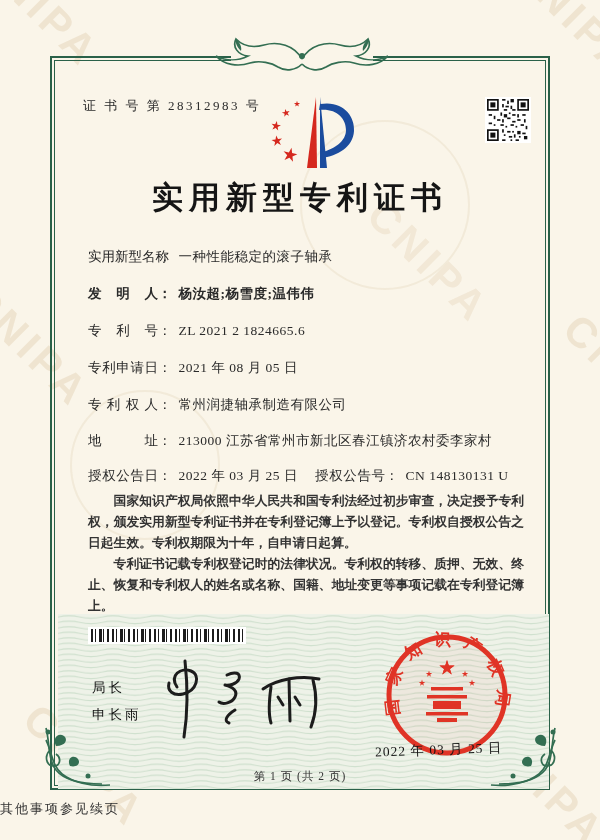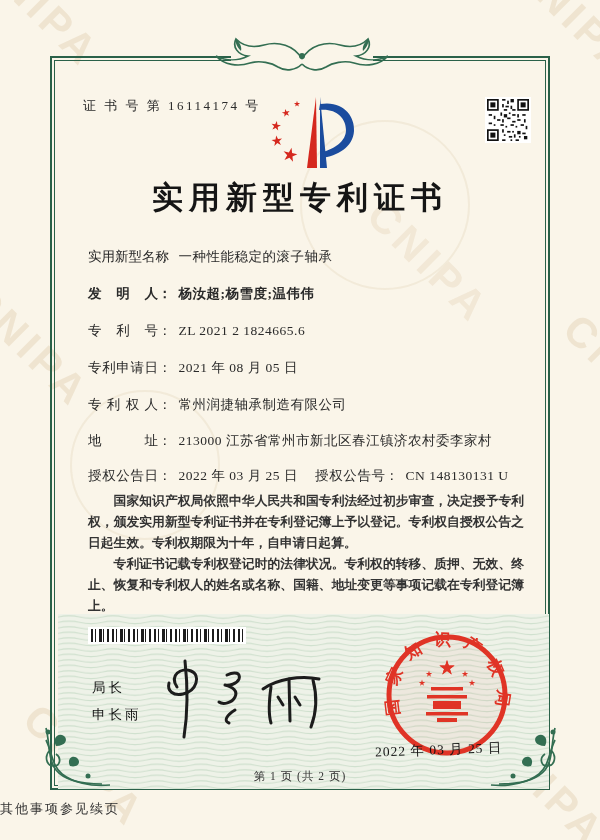--- a/index.html
+++ b/index.html
@@ -135,21 +135,21 @@
     <svg class="guilloche" width="491" height="175">
       <defs>
         <pattern id="waves" width="44" height="5.5" patternUnits="userSpaceOnUse">
           <path d="M0,3 Q11,0.5 22,3 T44,3" stroke="#ccdecb" stroke-width="1" fill="none"></path>
         </pattern>
       </defs>
       <rect width="491" height="175" fill="#eef2e8"></rect>
       <rect width="491" height="175" fill="url(#waves)"></rect>
     </svg>
 
-    <div class="cert-no">证 书 号 第 16114174 号</div>
+    <div class="cert-no">证 书 号 第 28312983 号</div>
 
     <svg class="logo" width="96" height="82" viewBox="0 0 96 82">
       <defs>
         <path id="st" d="M0,-1 L0.2245,-0.309 L0.951,-0.309 L0.3633,0.118 L0.5878,0.809 L0,0.382 L-0.5878,0.809 L-0.3633,0.118 L-0.951,-0.309 L-0.2245,-0.309 Z"></path>
       </defs>
       <g fill="#d5281e">
         <use href="#st" transform="translate(36,13) scale(3.2)"></use>
         <use href="#st" transform="translate(25,22) scale(4.2) rotate(-12)"></use>
         <use href="#st" transform="translate(15,35) scale(5) rotate(10)"></use>
         <use href="#st" transform="translate(16,50) scale(5.6) rotate(-8)"></use>

